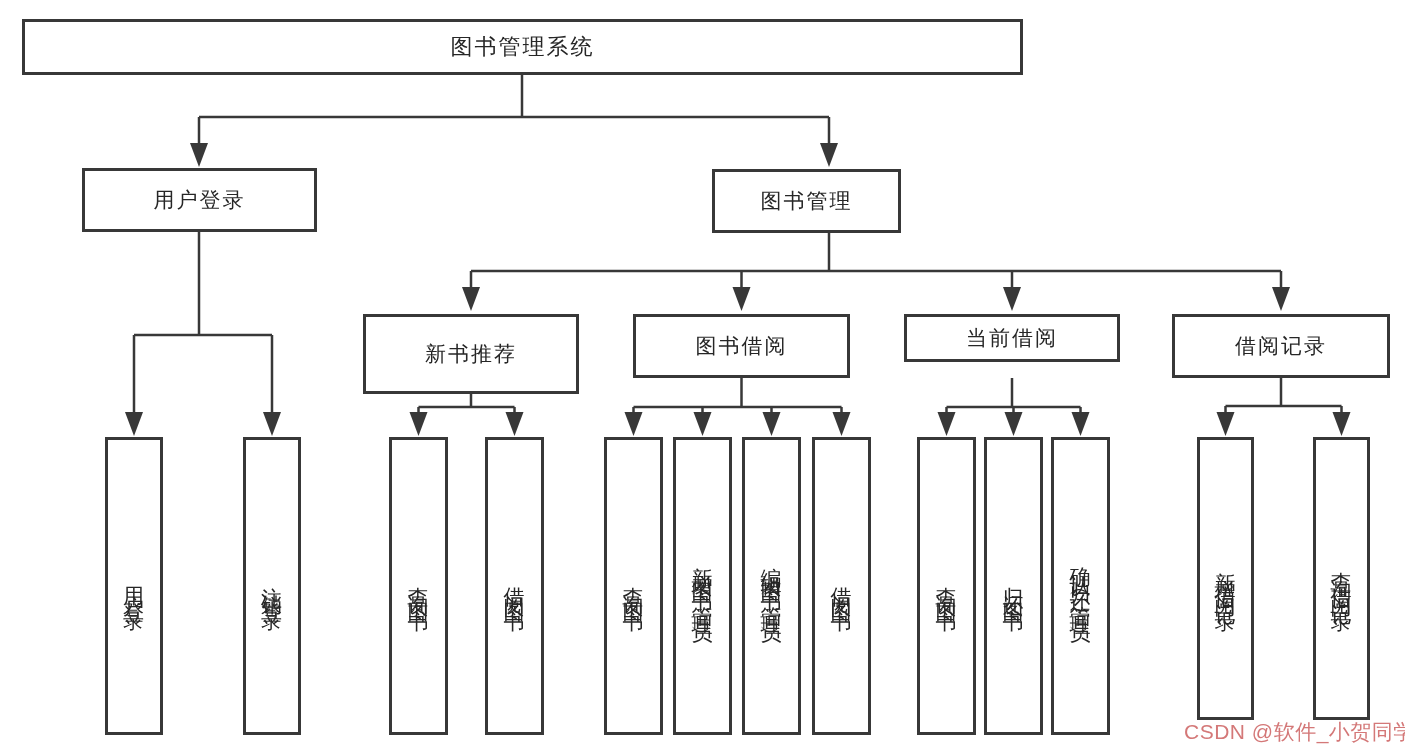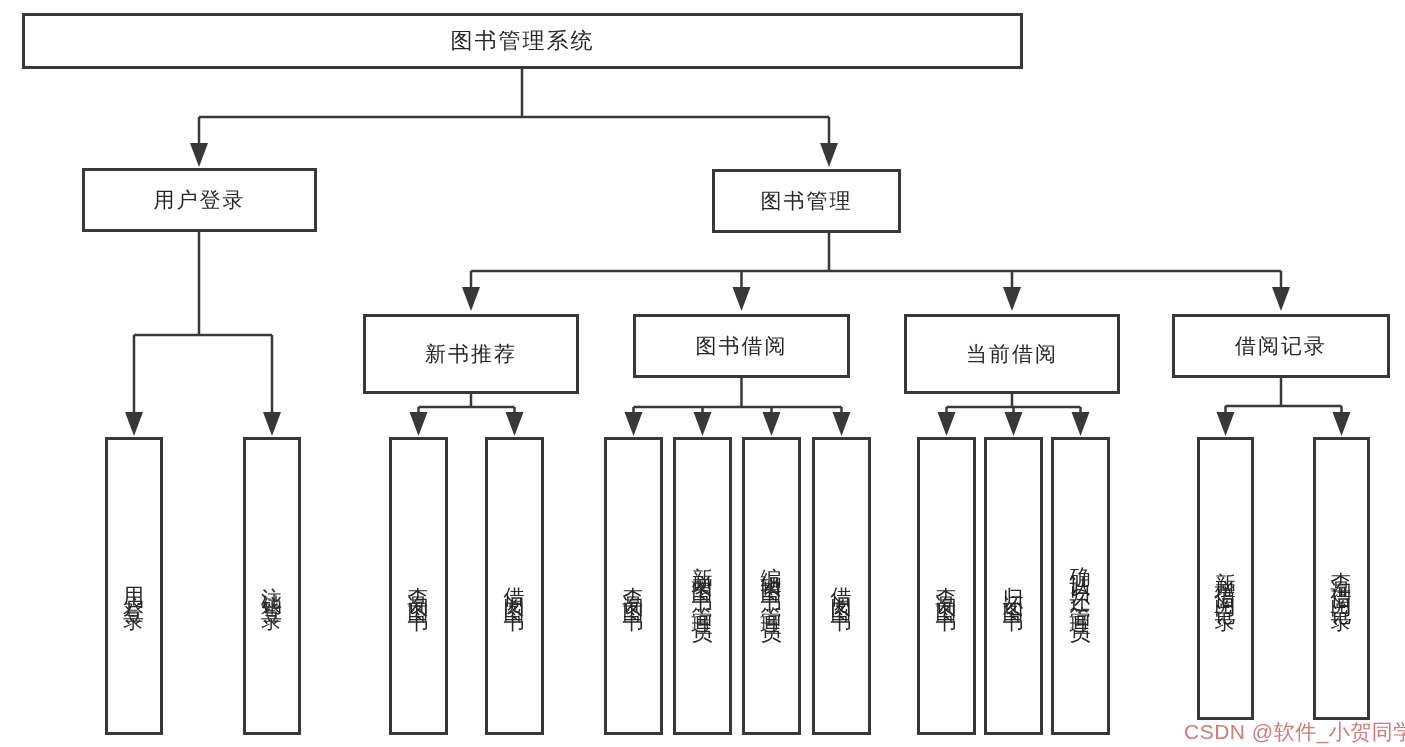--- a/index.html
+++ b/index.html
@@ -92,38 +92,38 @@
       <polygon points="762.5,412 780.5,412 771.5,436"></polygon>
       <polygon points="832.5,412 850.5,412 841.5,436"></polygon>
       <polygon points="937.5,412 955.5,412 946.5,436"></polygon>
       <polygon points="1004.5,412 1022.5,412 1013.5,436"></polygon>
       <polygon points="1071.5,412 1089.5,412 1080.5,436"></polygon>
       <polygon points="1216.5,412 1234.5,412 1225.5,436"></polygon>
       <polygon points="1332.5,412 1350.5,412 1341.5,436"></polygon>
     </g>
   </svg>
 
-  <div class="node root" style="left:22px; top:13px; width:1001px; height:56px;">
+  <div class="node root" style="left:22px; top:19px; width:1001px; height:56px;">
     <span class="hlabel">图书管理系统</span>
   </div>
 
   <div class="node" style="left:82px; top:168px; width:235px; height:64px;">
     <span class="hlabel">用户登录</span>
   </div>
   <div class="node" style="left:712px; top:169px; width:189px; height:64px;">
     <span class="hlabel">图书管理</span>
   </div>
 
   <div class="node" style="left:363px; top:314px; width:216px; height:80px;">
     <span class="hlabel">新书推荐</span>
   </div>
   <div class="node" style="left:633px; top:314px; width:217px; height:64px;">
     <span class="hlabel">图书借阅</span>
   </div>
-  <div class="node" style="left:904px; top:314px; width:216px; height:80px;">
+  <div class="node" style="left:904px; top:314px; width:216px; height:48px;">
     <span class="hlabel">当前借阅</span>
   </div>
   <div class="node" style="left:1172px; top:314px; width:218px; height:64px;">
     <span class="hlabel">借阅记录</span>
   </div>
 
   <div class="node leaf" style="left:105px; top:437px; width:58px; height:298px;">
     <span class="vlabel">用户登录</span>
   </div>
   <div class="node leaf" style="left:243px; top:437px; width:58px; height:298px;">

